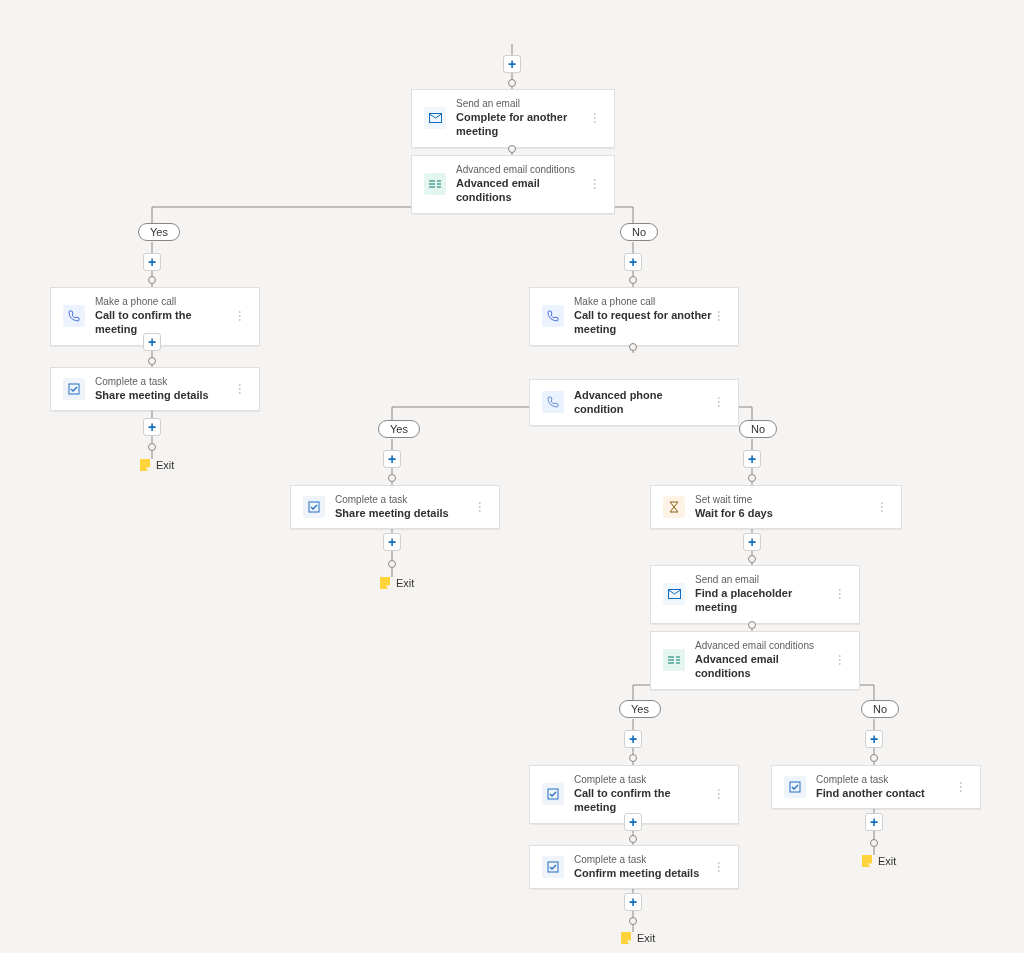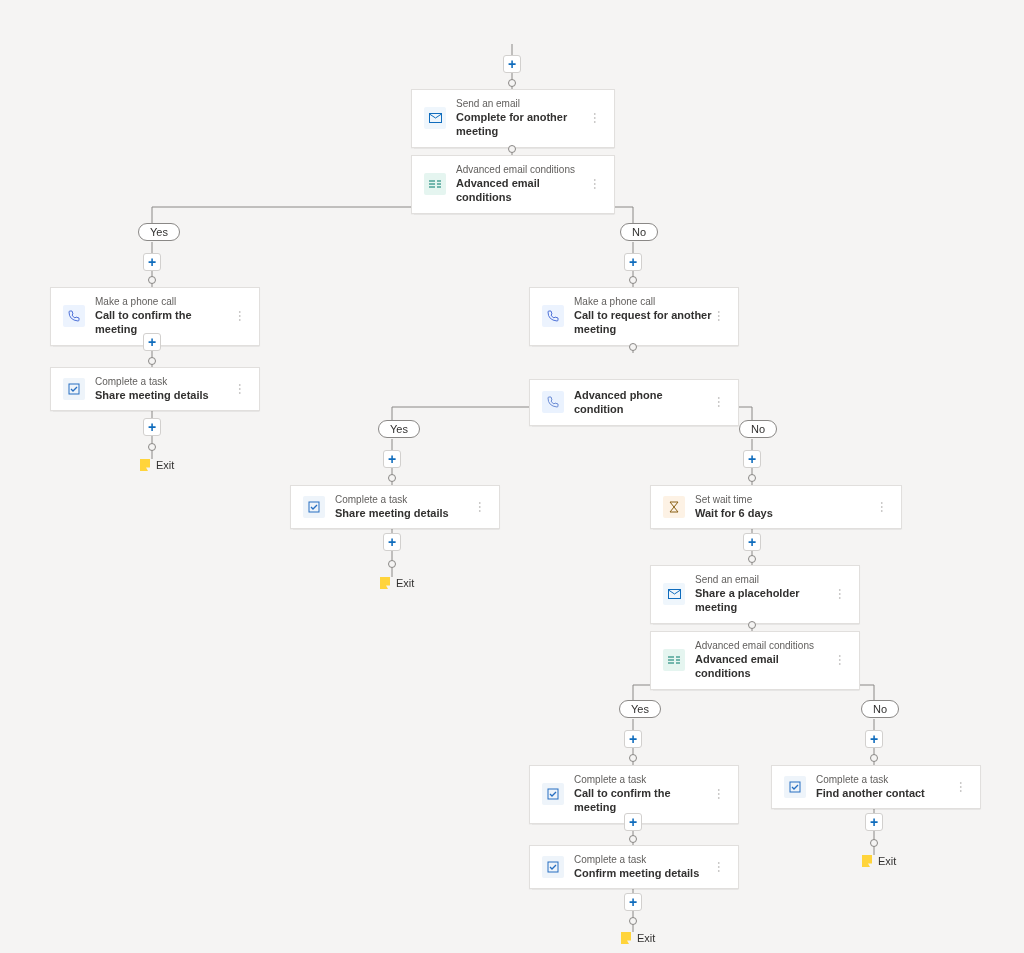--- a/index.html
+++ b/index.html
@@ -294,21 +294,21 @@
 
 <div class="node" style="left:650px; top:565px; width:210px;">
   <div class="icon-box email-icon">
     <svg width="13" height="10" viewBox="0 0 13 10">
           <rect x="0.5" y="0.5" width="12" height="9" fill="none" stroke="#0f6cbd"></rect>
           <path d="M0.5 1 L6.5 5 L12.5 1" fill="none" stroke="#0f6cbd"></path>
         </svg>
   </div>
   <div class="texts">
     <div class="subtitle">Send an email</div>
-    <div class="title">Share a placeholder meeting</div>
+    <div class="title">Find a placeholder meeting</div>
   </div>
   <div class="menu">⋯</div>
 </div>
 
 <div class="dot" style="left:748px; top:621px;"></div>
 
 <div class="node" style="left:650px; top:631px; width:210px;">
   <div class="icon-box cond-icon">
     <svg width="14" height="10" viewBox="0 0 14 10">
           <line x1="1" y1="2" x2="7" y2="2" stroke="#00796b"></line>

